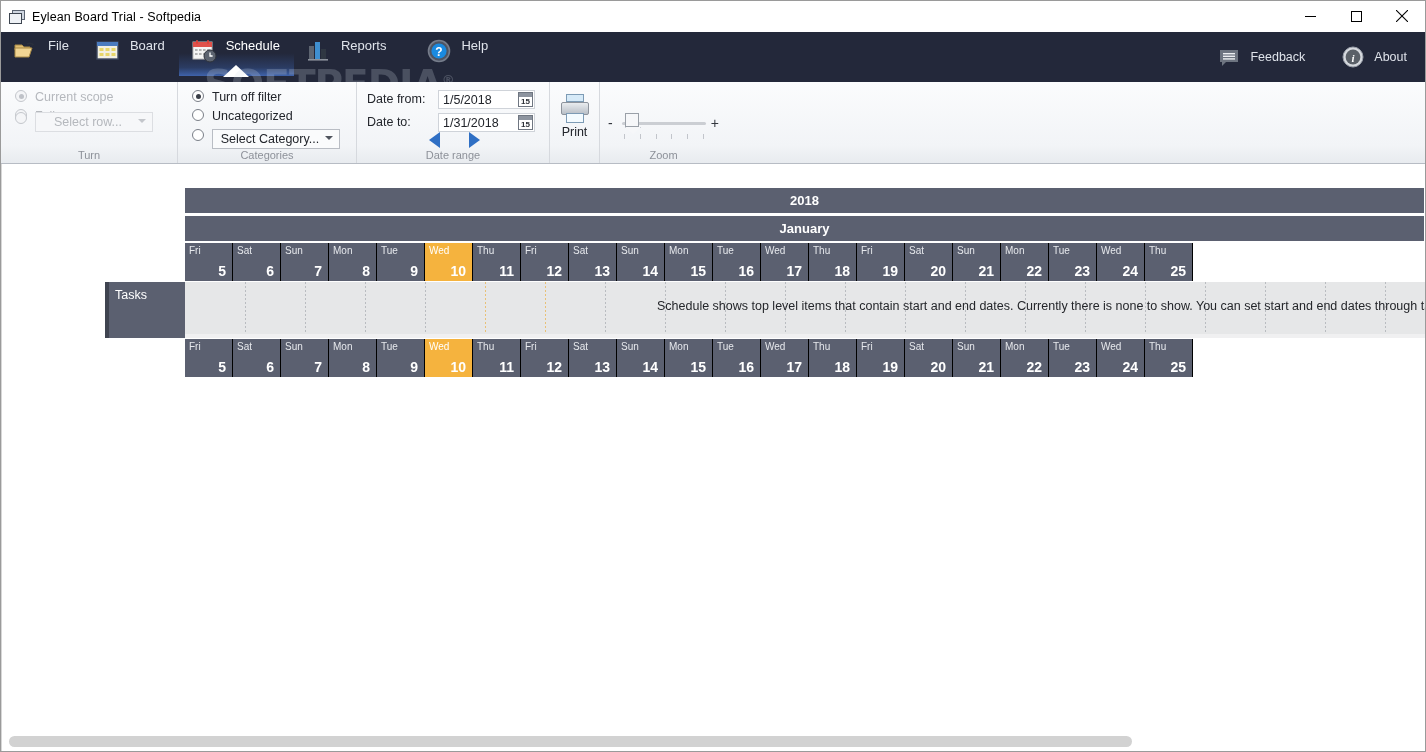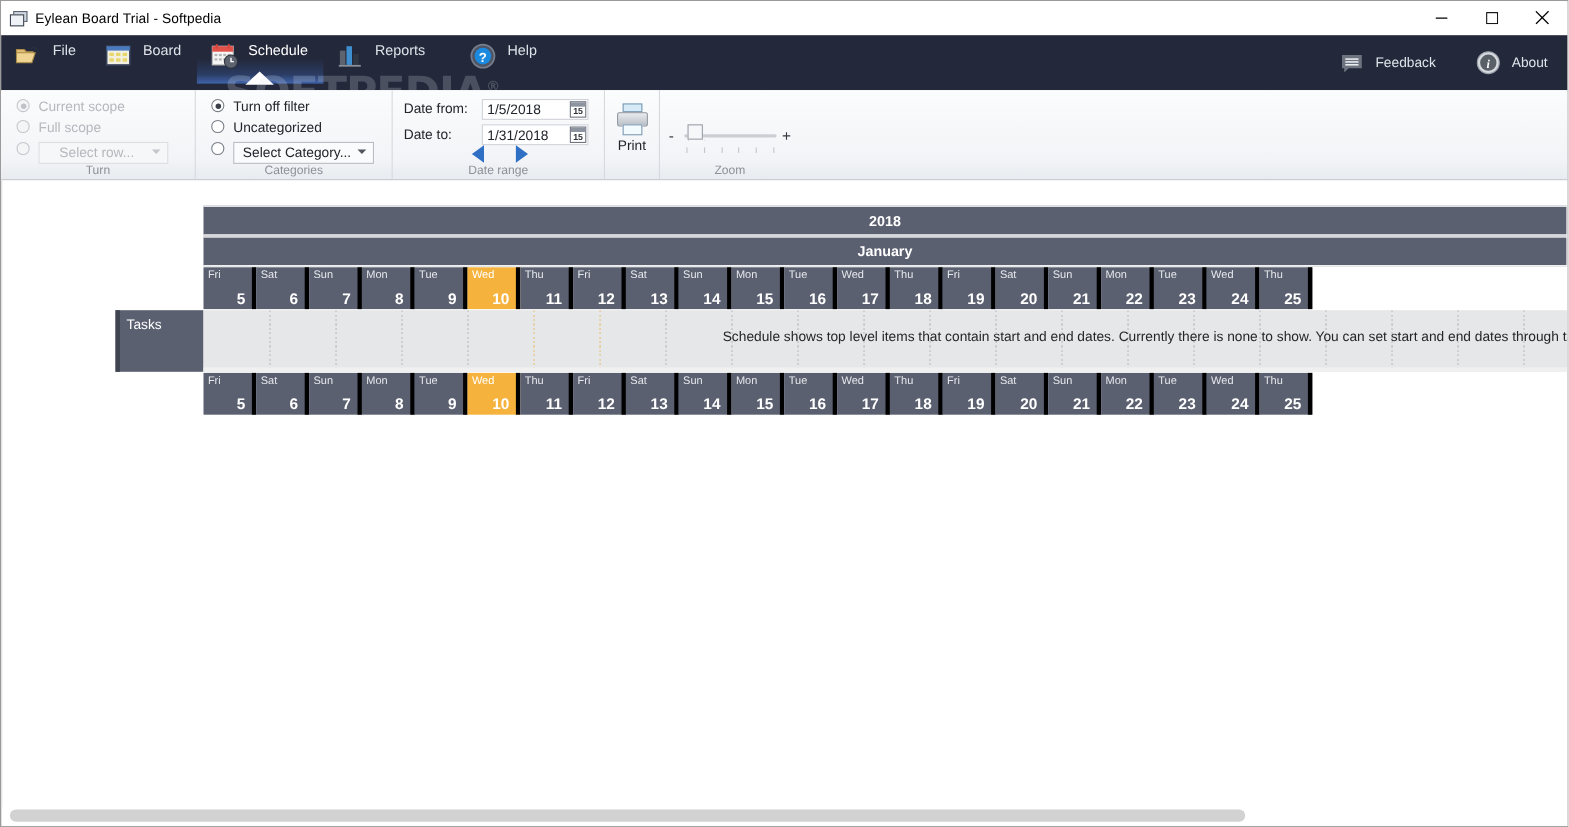--- a/index.html
+++ b/index.html
@@ -111,21 +111,21 @@
   .zoom-ticks i{width:1px;height:5px;background:#c2c5cb;}
 
   
   .sched{position:relative;height:587px;background:#fff;overflow:hidden;}
   .gantt{position:absolute;left:104px;top:23px;right:0;}
   .hdr-year,.hdr-month{margin-left:80px;height:26px;background:#5b6070;border:1px solid #fff;border-left:none;
      display:flex;align-items:center;justify-content:center;color:#fff;font-weight:bold;font-size:13px;box-sizing:border-box;}
   .hdr-year{height:27px;}
   .hdr-month{height:27px;margin-top:1px;}
   .daysrow{margin-left:80px;display:flex;margin-top:1px;}
-  .day{width:48px;height:38px;background:#5b6070;border-right:4px solid #000000;box-sizing:border-box;position:relative;flex:0 0 auto;}
+  .day{width:48px;height:38px;background:#5b6070;border-right:1px solid #000000;box-sizing:border-box;position:relative;flex:0 0 auto;}
   .day.today{background:#f5b33e;}
   .day .dw{position:absolute;left:4px;top:2px;font-size:10px;color:#e6e8ec;}
   .day .dn{position:absolute;right:6px;bottom:2px;font-size:14px;font-weight:bold;color:#ffffff;}
   .day.today .dw{color:#fff;}
 
   .taskrow{display:flex;margin-top:1px;height:56px;}
   .task-label{width:80px;height:56px;background:#5b6070;border-left:4px solid #3f4450;box-sizing:border-box;
      position:relative;flex:0 0 auto;}
   .task-label span{position:absolute;left:6px;top:6px;font-size:12.5px;color:#ffffff;}
   .task-canvas{position:relative;flex:1;height:56px;background:#e6e7e8;border-bottom:4px solid #f0f0f1;box-sizing:border-box;overflow:hidden;}
@@ -287,21 +287,21 @@
 
     <div class="grp grp-scope">
       <div class="radio-row" style="position:absolute;left:14px;top:8px">
         <div class="radio dis checked"></div>
         <div class="radio-lbl dis">Current scope</div>
       </div>
       <div class="radio-row" style="position:absolute;left:14px;top:27px">
         <div class="radio dis"></div>
         <div class="radio-lbl dis">Full scope</div>
       </div>
-      <div class="radio-row" style="position:absolute;left:14px;top:47px">
+      <div class="radio-row" style="position:absolute;left:14px;top:30px">
         <div class="radio dis"></div>
         <div class="combo dis" style="width:118px;margin-left:8px">
           <div class="cv">Select row...</div>
           <div class="chev"></div>
         </div>
       </div>
       <div class="gname">Turn</div>
     </div>
 
     <div class="grp grp-cat">

